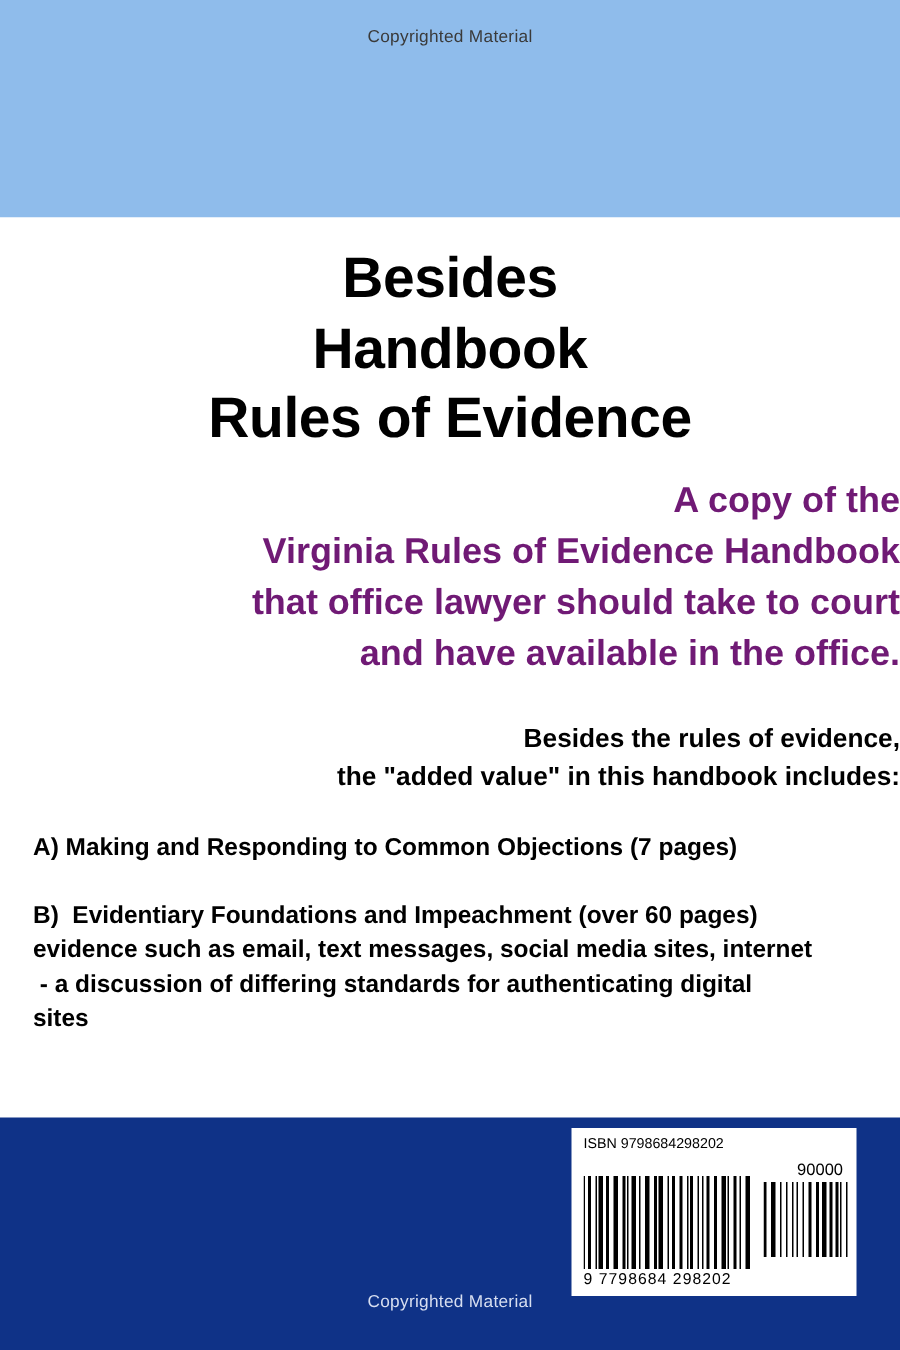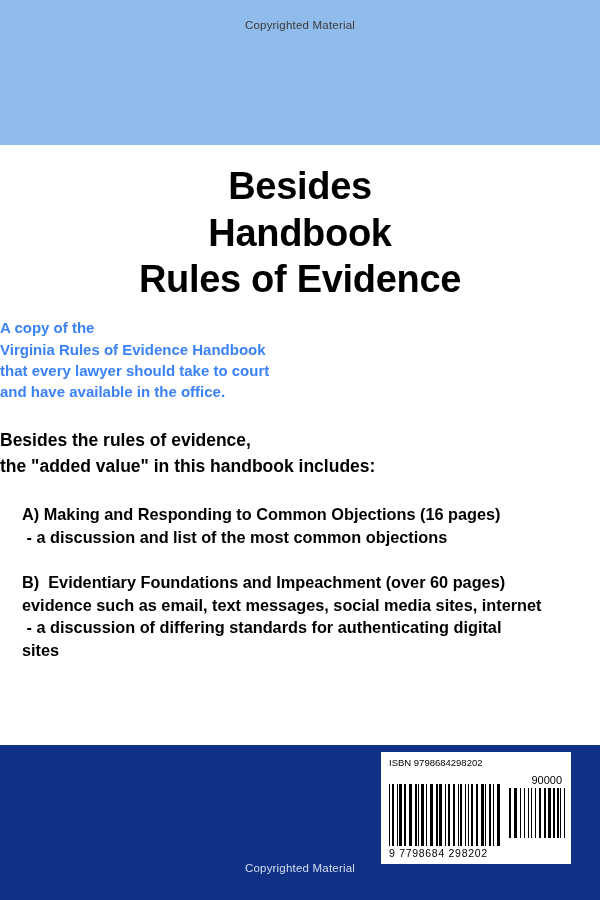--- a/index.html
+++ b/index.html
@@ -53,32 +53,32 @@
     font-weight: bold;
     line-height: 1.23;
     color: #000000;
     letter-spacing: -0.3px;
   }
   .title .line {
     display: block;
   }
   .blurb {
     margin: 14px 0 0 0;
-    text-align: left;
-    font-size: 15px;
+    text-align: right;
+    font-size: 24px;
     font-weight: bold;
     line-height: 1.42;
-    color: #3b82f6;
+    color: #701a75;
   }
   .blurb .line {
     display: block;
   }
   .added-intro {
     margin: 26px 0 0 0;
-    text-align: left;
+    text-align: right;
     font-size: 17.5px;
     font-weight: bold;
     line-height: 1.45;
     color: #000000;
   }
   .added-intro .line {
     display: block;
   }
   .bullets {
     margin: 24px 0 0 0;
@@ -185,33 +185,32 @@
 
     <h1 class="title">
       <span class="line">Besides</span>
       <span class="line">Handbook</span>
       <span class="line">Rules of Evidence</span>
     </h1>
 
     <div class="blurb">
       <span class="line">A copy of the</span>
       <span class="line">Virginia Rules of Evidence Handbook</span>
-      <span class="line">that every lawyer should take to court</span>
+      <span class="line">that office lawyer should take to court</span>
       <span class="line">and have available in the office.</span>
     </div>
 
     <div class="added-intro">
       <span class="line">Besides the rules of evidence,</span>
       <span class="line">the "added value" in this handbook includes:</span>
     </div>
 
     <div class="bullets">
       <div class="group">
-        <span class="row">A) Making and Responding to Common Objections (16 pages)</span>
-        <span class="row"> - a discussion and list of the most common objections</span>
+        <span class="row">A) Making and Responding to Common Objections (7 pages)</span>
       </div>
       <div class="group">
         <span class="row">B)  Evidentiary Foundations and Impeachment (over 60 pages)</span>
         <span class="row">evidence such as email, text messages, social media sites, internet</span>
         <span class="row"> - a discussion of differing standards for authenticating digital</span>
         <span class="row">sites</span>
       </div>
     </div>
 
   </div>

